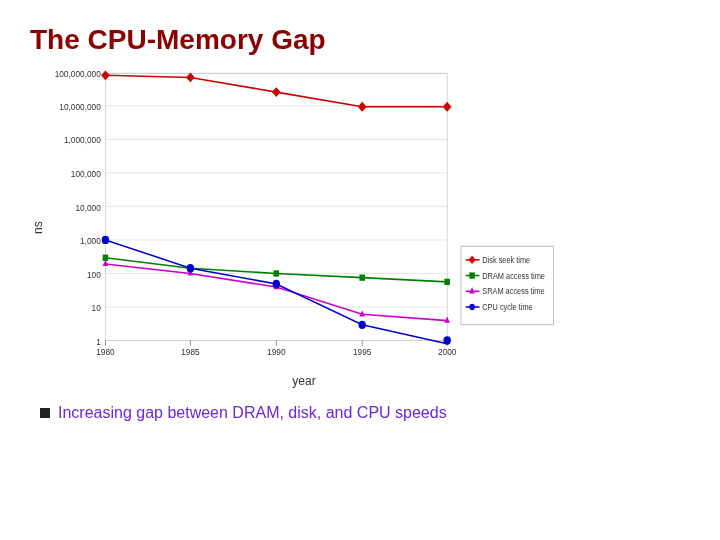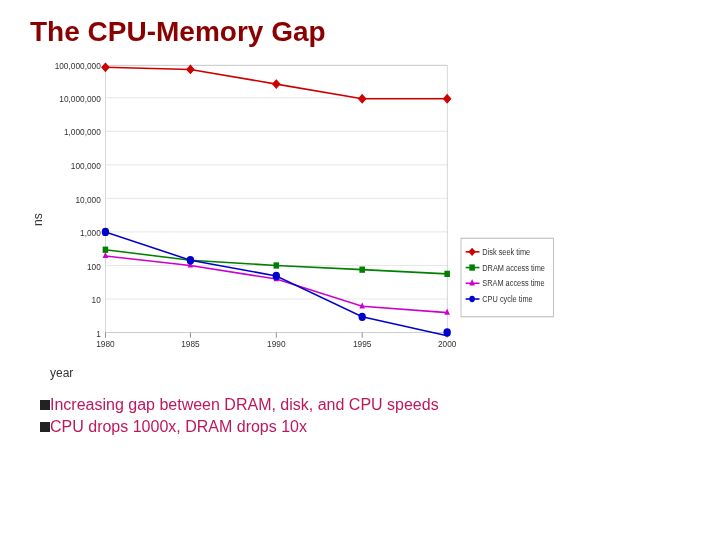--- a/index.html
+++ b/index.html
@@ -6,21 +6,21 @@
     body {
       width: 720px;
       height: 540px;
       background: #ffffff;
       font-family: Arial, sans-serif;
       overflow: hidden;
     }
     .page {
       width: 588px;
       height: 540px;
-      padding: 16px 30px;
+      padding: 24px 30px;
       display: flex;
       flex-direction: column;
     }
     .title {
       font-size: 28px;
       font-weight: bold;
       color: #8B0000;
       margin-bottom: 12px;
     }
     .chart-area {
@@ -45,36 +45,37 @@
       flex: 1;
       display: flex;
       flex-direction: column;
       position: relative;
     }
     .chart-svg-container {
       flex: 1;
       position: relative;
     }
     .x-label-area {
-      text-align: left;
+      text-align: center;
       font-size: 12px;
       color: #333;
       margin-top: 2px;
     }
     .bullet-list {
       margin-top: 6px;
       padding-left: 10px;
     }
     .bullet-list li {
       font-size: 16px;
-      color: #be185d;
+      color: #6d28d9;
       margin-bottom: 4px;
       list-style: none;
       display: flex;
       align-items: flex-start;
+      gap: 8px;
     }
     .bullet-square {
       display: inline-block;
       width: 10px;
       height: 10px;
       background: #222;
       margin-top: 4px;
       flex-shrink: 0;
     }
   </style>
@@ -175,18 +176,14 @@
       </div>
       <div class="x-label-area">year</div>
     </div>
   </div>
 
   <ul class="bullet-list">
     <li>
       <span class="bullet-square"></span>
       <span>Increasing gap between DRAM, disk, and CPU speeds</span>
     </li>
-    <li>
-      <span class="bullet-square"></span>
-      <span>CPU drops 1000x, DRAM drops 10x</span>
-    </li>
   </ul>
 </div>
 
 </body></html>

